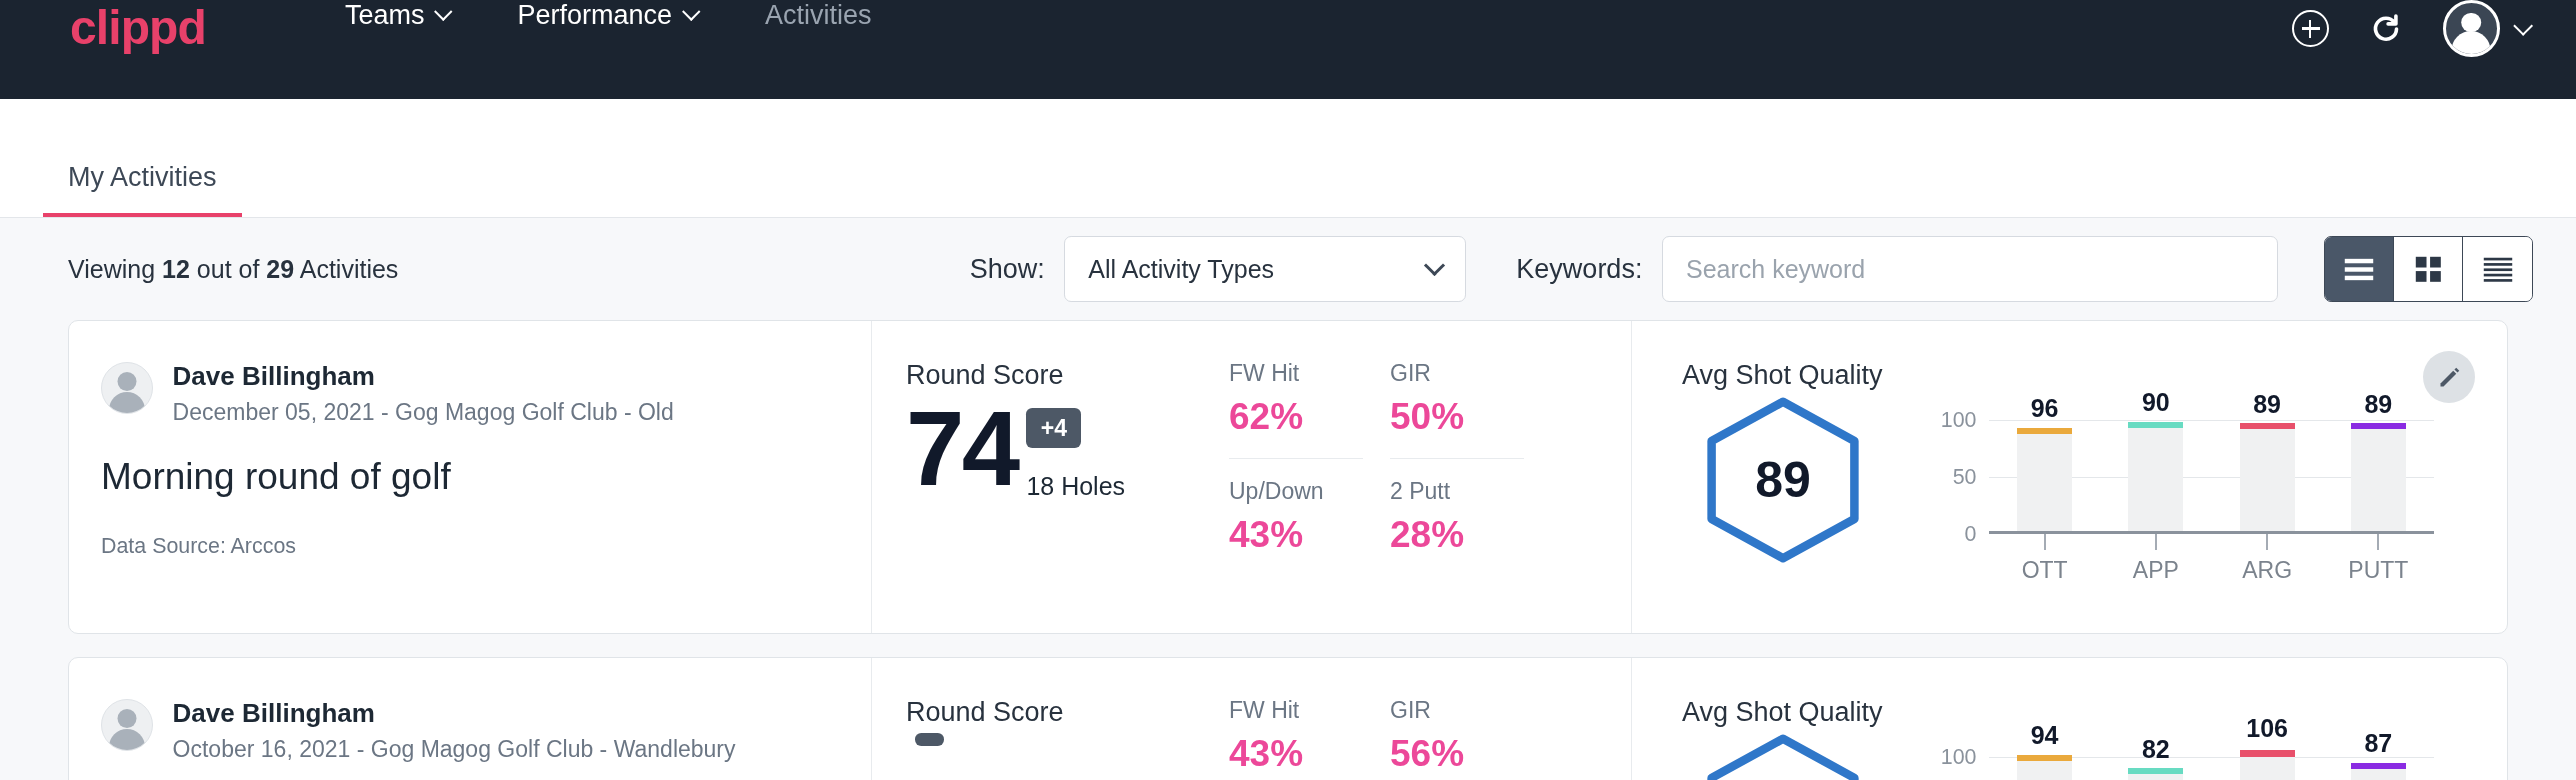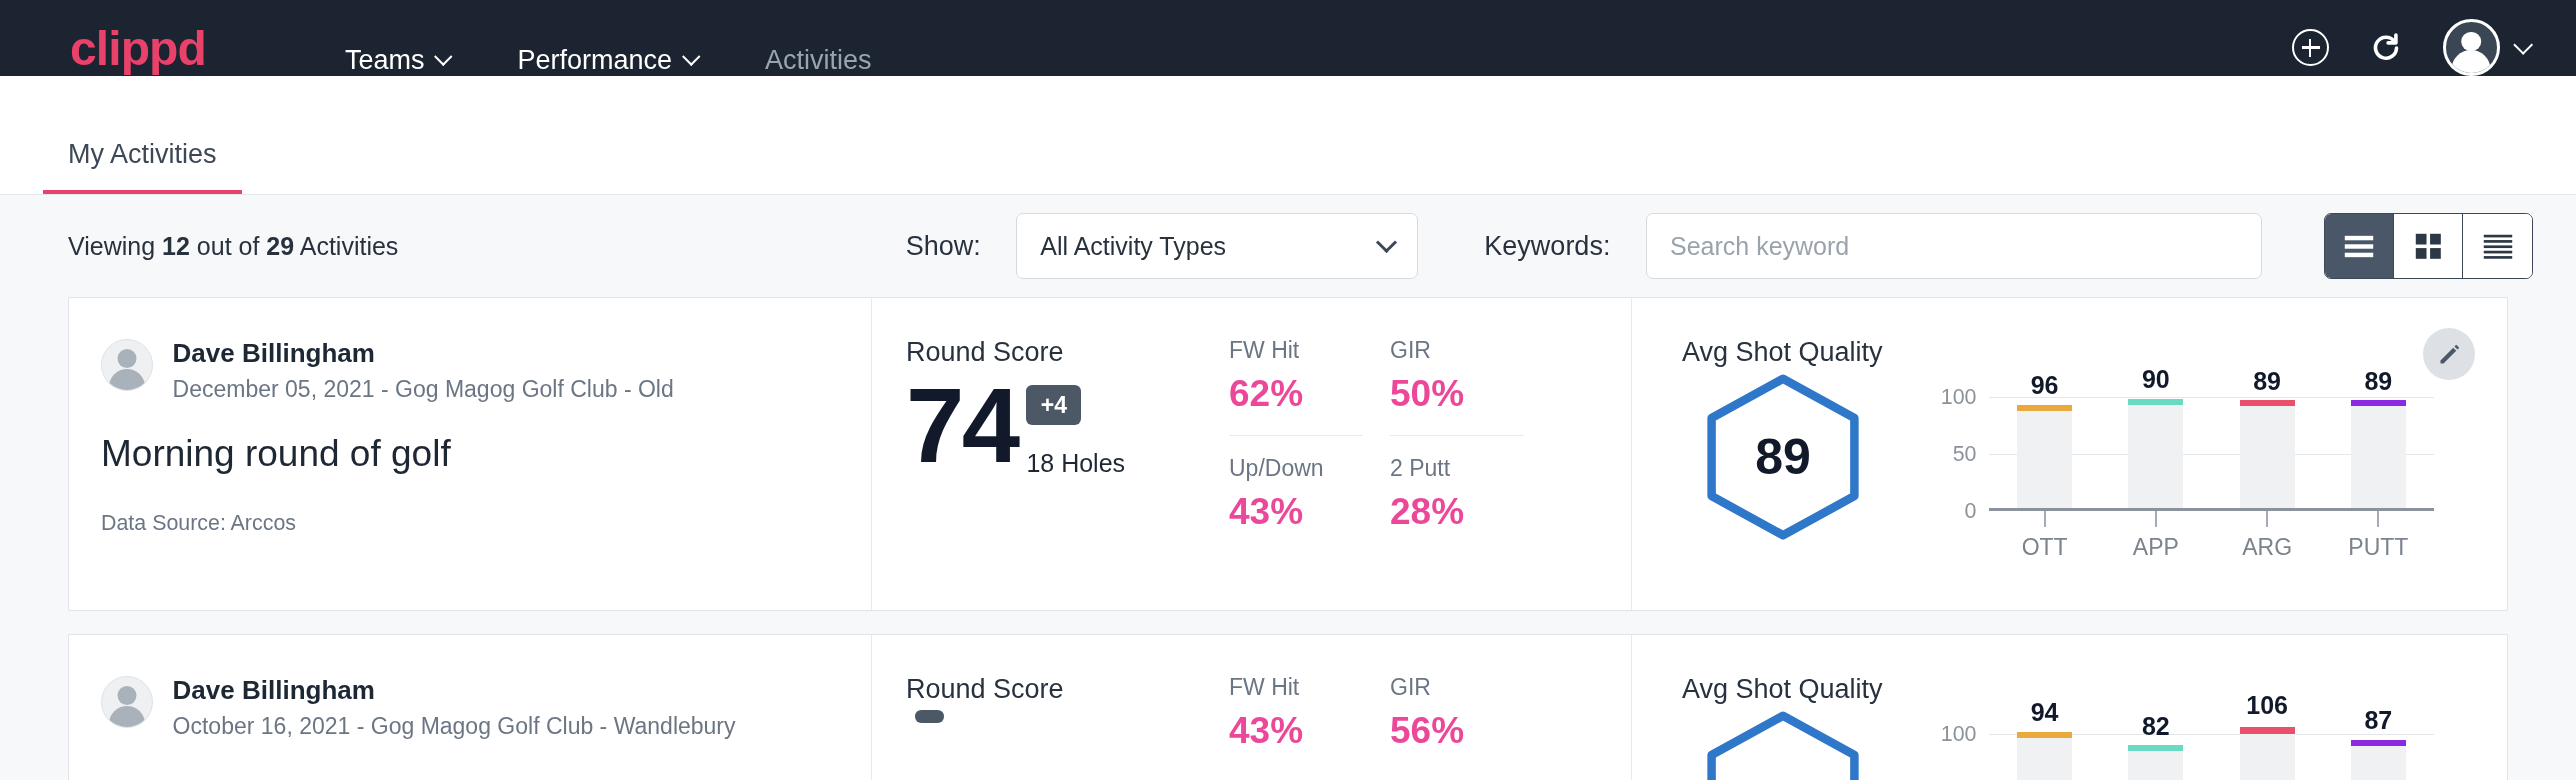--- a/index.html
+++ b/index.html
@@ -6,24 +6,24 @@
   html, body {
     width: 2576px;
     height: 780px;
     overflow: hidden;
     font-family: "Liberation Sans", sans-serif;
     background: #f7f8fa;
   }
 
   
   .topnav {
-    height: 76px;
+    height: 99px;
     background: #1b2430;
     display: flex;
-    align-items: flex-end;
+    align-items: flex-start;
     padding: 0 46px 0 70px;
   }
   .logo {
     color: #e8days;
     font-size: 48px;
     font-weight: 700;
     letter-spacing: -0.9px;
     color: #e8416a;
   }
   .nav-links {
@@ -114,21 +114,21 @@
     align-items: center;
     padding: 0 43px 0 68px;
     background: #f7f8fa;
   }
   .viewing { font-size: 25px; color: #28323e; }
   .viewing b { font-weight: 700; }
   .filter-mid {
     margin-left: auto;
     display: flex;
     align-items: center;
-    gap: 16px;
+    gap: 0;
   }
   .lbl { font-size: 27px; color: #28323e; margin-right: 19.6px; }
   .select-box {
     width: 402px; height: 66px;
     background: #ffffff;
     border: 0.9px solid #d6dae0;
     border-radius: 7.1px;
     display: flex; align-items: center;
     padding: 0 23px;
     font-size: 25px;
@@ -168,21 +168,21 @@
     border-right: 0.9px solid #3d4856;
   }
   .vt-btn:last-child { border-right: none; }
   .vt-btn.active { background: #4a5768; }
 
   
   .cards { padding: 0 68px; }
   .card {
     background: #ffffff;
     border: 0.9px solid #e0e4e8;
-    border-radius: 1px;
+    border-radius: 10px;
     height: 314px;
     display: flex;
     margin-bottom: 23px;
     position: relative;
   }
   .col-info {
     width: 803px;
     padding: 41px 36px 0 32px;
     border-right: 0.9px solid #e8ebee;
   }

